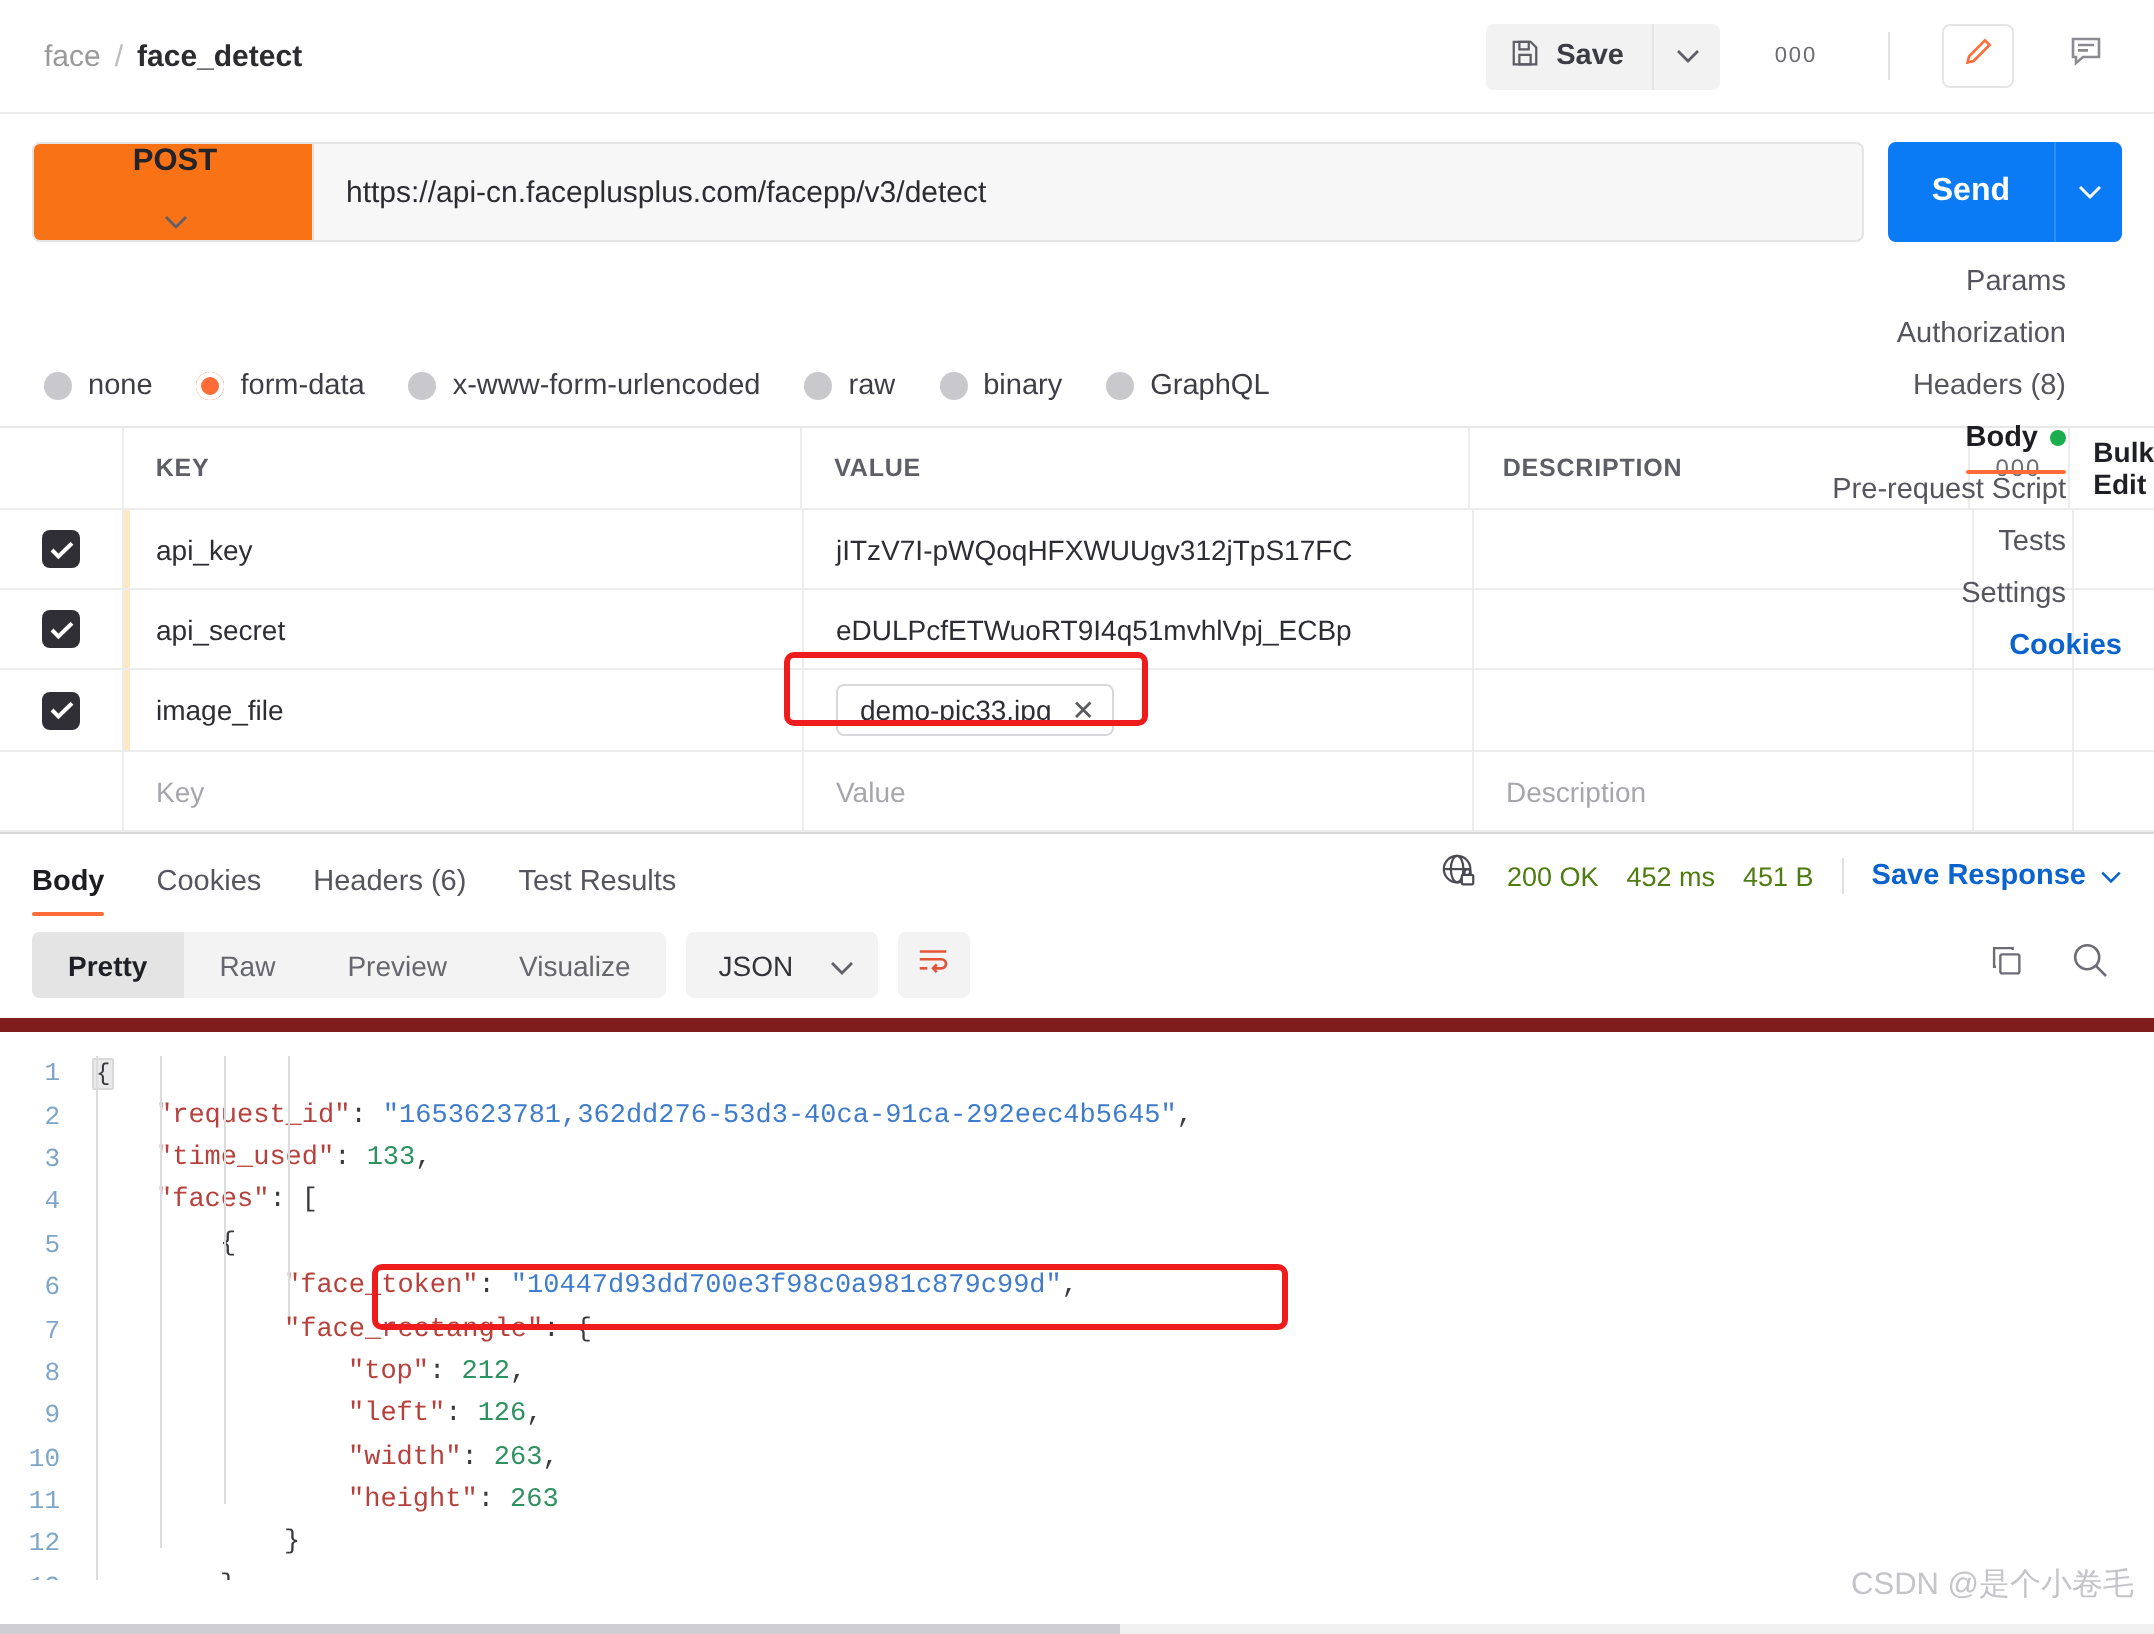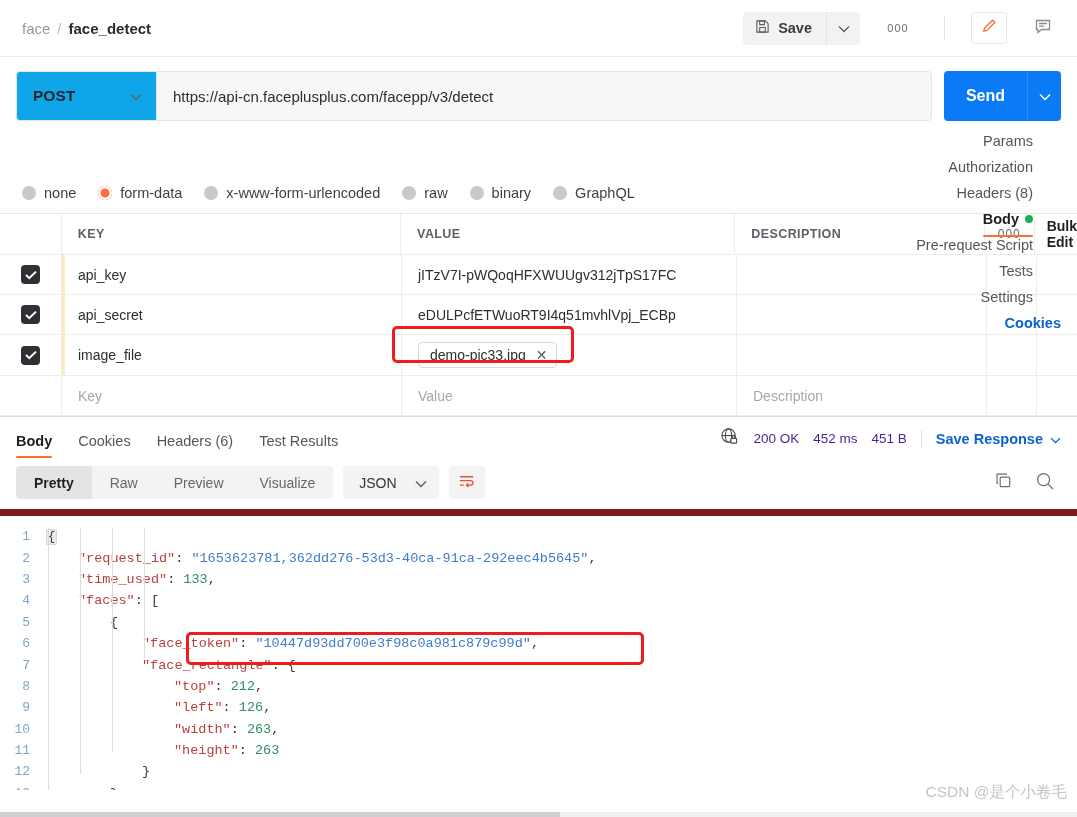--- a/index.html
+++ b/index.html
@@ -39,24 +39,24 @@
   .vdiv { width:1px; height:24px; background:#e3e3e3; margin:0 8px; }
   .icon-sq {
     width:36px; height:32px; display:flex; align-items:center; justify-content:center;
     border-radius:4px; cursor:pointer;
   }
   .icon-sq.active { background:#fff; border:1px solid #e6e6e6; }
 
   
   .urlrow { display:flex; align-items:center; padding: 14px 16px 12px 16px; gap:0; }
   .method-box {
-    width:140px; height:50px; background:#0ea5e9; border:1px solid #e4e4e4;
+    width:140px; height:50px; background:#f97316; border:1px solid #e4e4e4;
     border-right:none; border-radius:4px 0 0 4px;
     display:flex; align-items:center; justify-content:space-between;
-    padding: 0 14px 0 16px; cursor:pointer;
+    padding: 0 14px 0 16px; cursor:pointer;flex-direction:column;
   }
   .method-label { font-size:15.5px; font-weight:700; color:#23232a; }
   .url-box {
     flex:1; height:50px; background:#f7f7f7; border:1px solid #e4e4e4;
     border-radius:0 4px 4px 0; display:flex; align-items:center;
     padding: 0 16px; font-size:15px; color:#2c2c33; overflow:hidden; white-space:nowrap;
   }
   .send-group { display:flex; align-items:stretch; margin-left:12px; height:50px;
                 border-radius:4px; overflow:hidden; }
   .send-btn {
@@ -117,21 +117,21 @@
     position:absolute; left:-10px; top:-9px; width:182px; height:37px;
     border:3px solid #ee1c1c; border-radius:5px; pointer-events:none;
   }
 
   
   .resp-tabs { display:flex; align-items:flex-end; padding: 13px 16px 0 16px; height:42px; }
   .rsTab { font-size:14.5px; color:#55555d; margin-right:26px; padding-bottom:9px; cursor:pointer; position:relative; }
   .rsTab.active { color:#1d1d22; font-weight:600; }
   .rsTab.active::after { content:""; position:absolute; left:0; right:0; bottom:0; height:2.5px; background:#ff6c37; border-radius:2px;}
   .resp-meta { margin-left:auto; display:flex; align-items:center; gap:14px; padding-bottom:8px; }
-  .meta-green { font-size:13.5px; color:#4c1d95; }
+  .meta-green { font-size:13.5px; color:#4d7c0f; }
   .meta-sep { width:1px; height:18px; background:#e0e0e0; }
   .save-resp { font-size:14.5px; font-weight:700; color:#0b63ce; cursor:pointer; display:flex; align-items:center; gap:7px;}
 
   
   .fmtbar { display:flex; align-items:center; padding: 8px 16px 10px 16px; gap:10px; border-bottom:7px solid #7f1d1d;}
   .seg { display:flex; background:#f3f3f3; border-radius:4px; overflow:hidden; height:33px; }
   .seg div { padding: 0 18px; display:flex; align-items:center; font-size:14px; color:#66666e; cursor:pointer; }
   .seg div.active { background:#e4e4e4; color:#1f1f26; font-weight:600; }
   .jsonsel {
     display:flex; align-items:center; gap:18px; background:#f3f3f3; height:33px;

